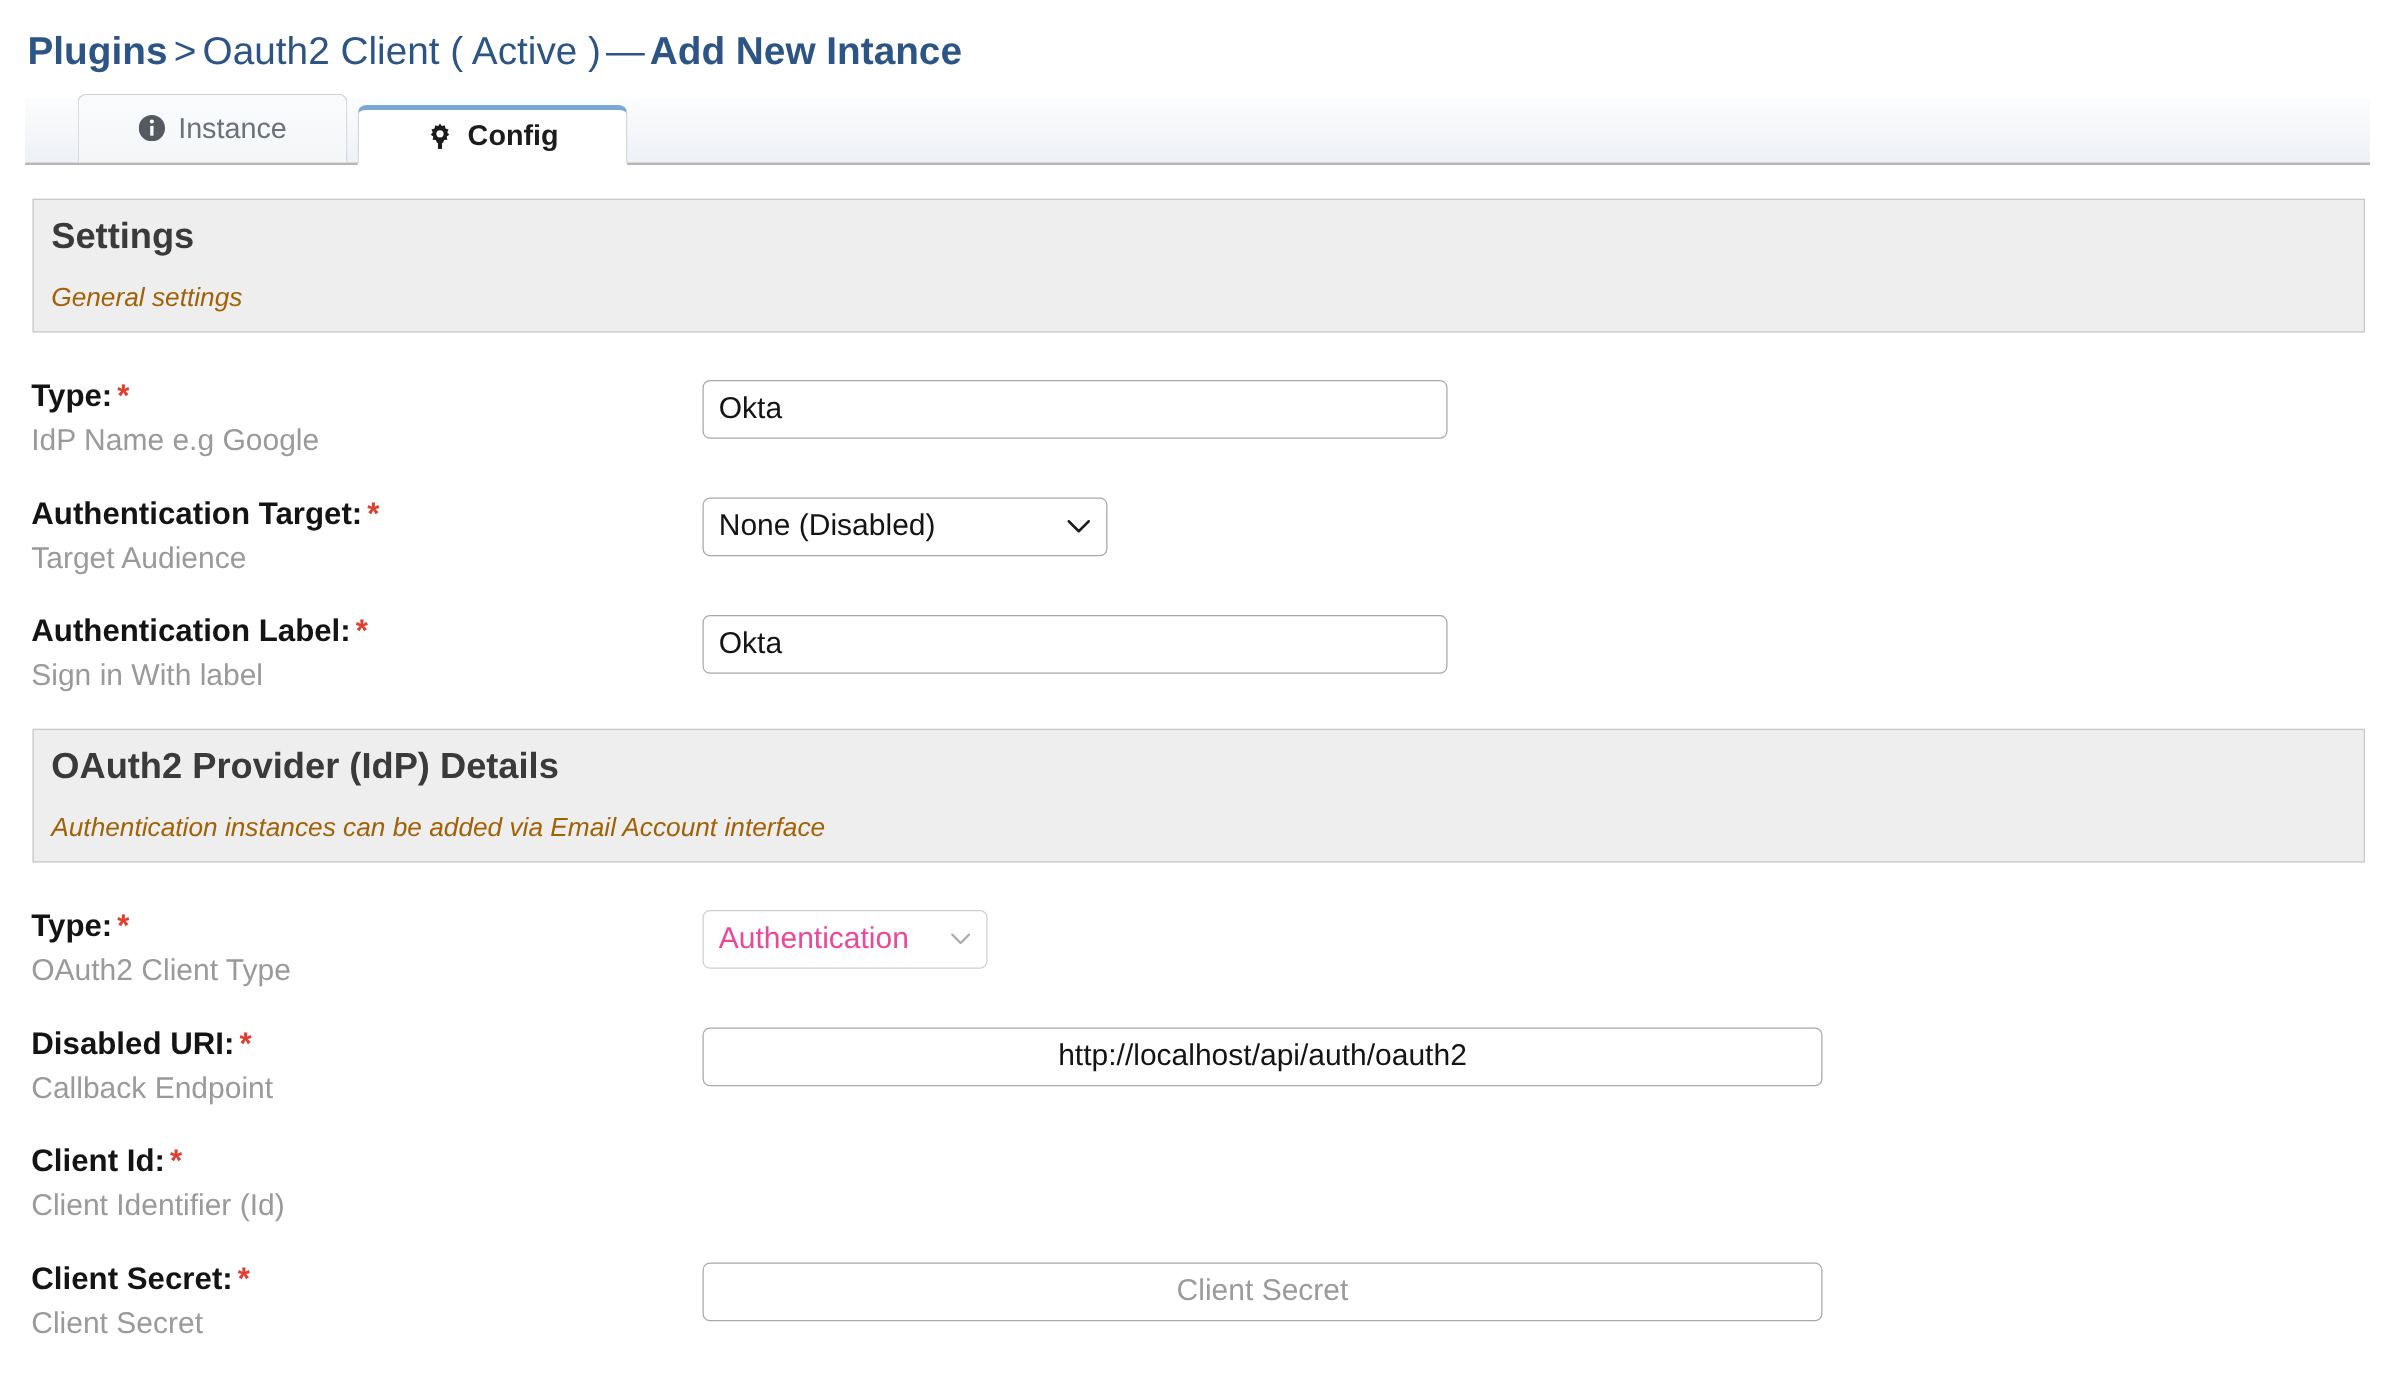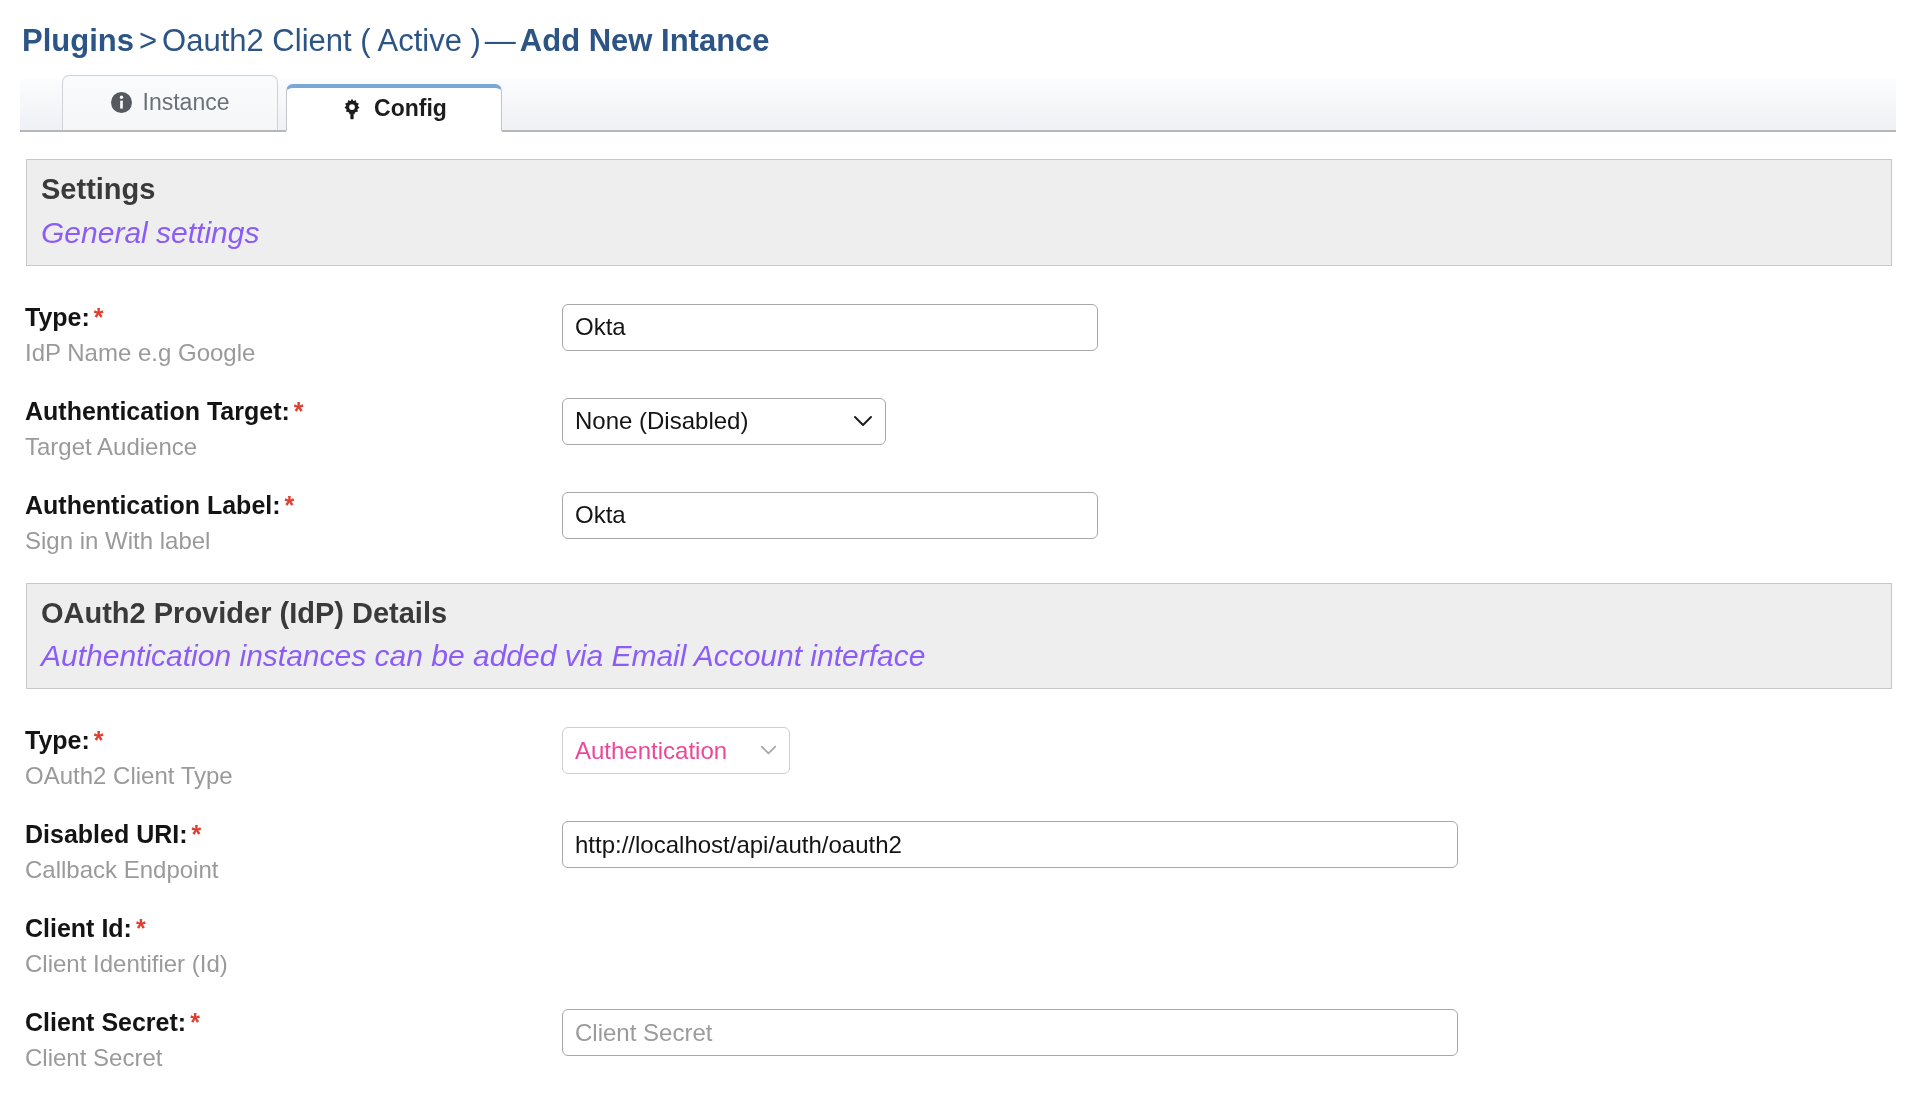--- a/index.html
+++ b/index.html
@@ -106,25 +106,25 @@
     padding: 12px 0 13px 14px;
     box-sizing: border-box;
   }
   .section-title {
     font-size: 29px;
     font-weight: bold;
     color: #3a3a3a;
     line-height: 1.2;
   }
   .section-sub {
-    font-size: 30px;
+    font-size: 21px;
     font-style: italic;
-    color: #8b5cf6;
+    color: #a16207;
     line-height: 1.3;
-    margin-top: 6px;
+    margin-top: 18px;
   }
 
   .field-row {
     display: flex;
     align-items: flex-start;
     padding-left: 25px;
     box-sizing: border-box;
   }
   .field-label-col {
     width: 537px;
@@ -162,22 +162,22 @@
     border: 1px solid #a8a8a8;
     border-radius: 6px;
     background: #ffffff;
     font-family: "Liberation Sans", sans-serif;
     font-size: 24px;
     color: #141414;
     padding: 0 12px;
     outline: none;
   }
   .txt::placeholder { color: #9b9b9b; opacity: 1; }
-  .txt-w-med  { width: 536px; }
-  .txt-w-wide { width: 896px; }
+  .txt-w-med  { width: 596px; }
+  .txt-w-wide { width: 896px; text-align: center; }
 
   .sel {
     box-sizing: border-box;
     height: 47px;
     border: 1px solid #a8a8a8;
     border-radius: 6px;
     background: #ffffff;
     font-size: 24px;
     color: #141414;
     padding: 0 12px;

